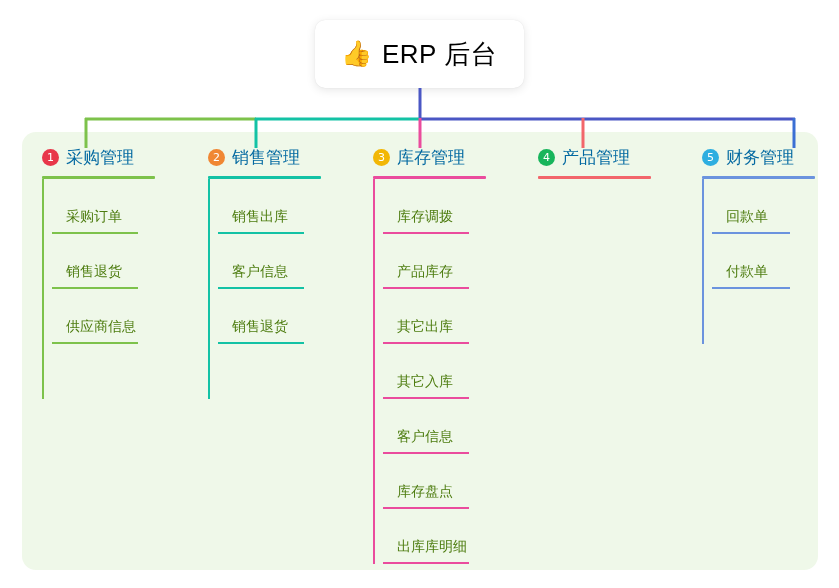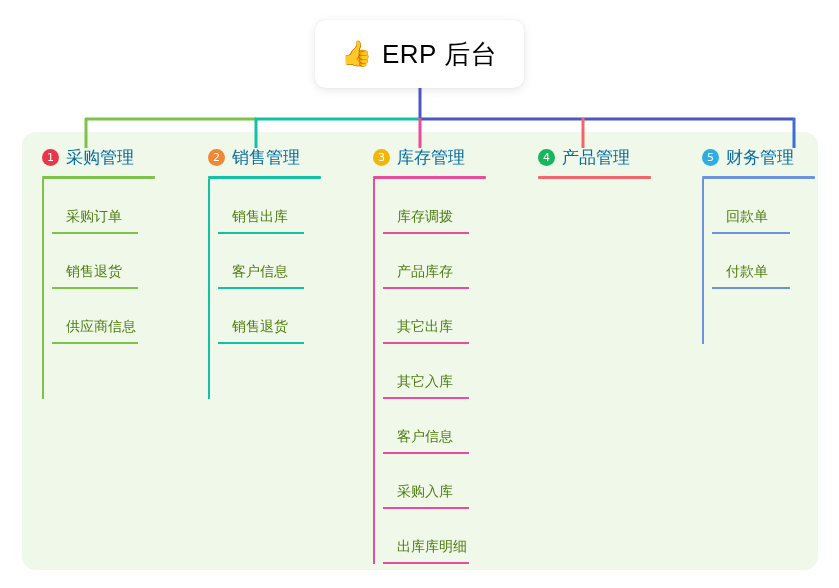--- a/index.html
+++ b/index.html
@@ -225,21 +225,21 @@
         </div>
         <div class="item">
           <span class="item-label">其它入库</span>
           <div class="item-rule" style="background: rgb(234, 76, 157); width: 86px;"></div>
         </div>
         <div class="item">
           <span class="item-label">客户信息</span>
           <div class="item-rule" style="background: rgb(234, 76, 157); width: 86px;"></div>
         </div>
         <div class="item">
-          <span class="item-label">采购入库</span>
+          <span class="item-label">库存盘点</span>
           <div class="item-rule" style="background: rgb(234, 76, 157); width: 86px;"></div>
         </div>
         <div class="item">
           <span class="item-label">出库库明细</span>
           <div class="item-rule" style="background: rgb(234, 76, 157); width: 86px;"></div>
         </div>
       </div>
     </div>
     <div class="column" style="left: 528px;">
       <div class="col-head">

